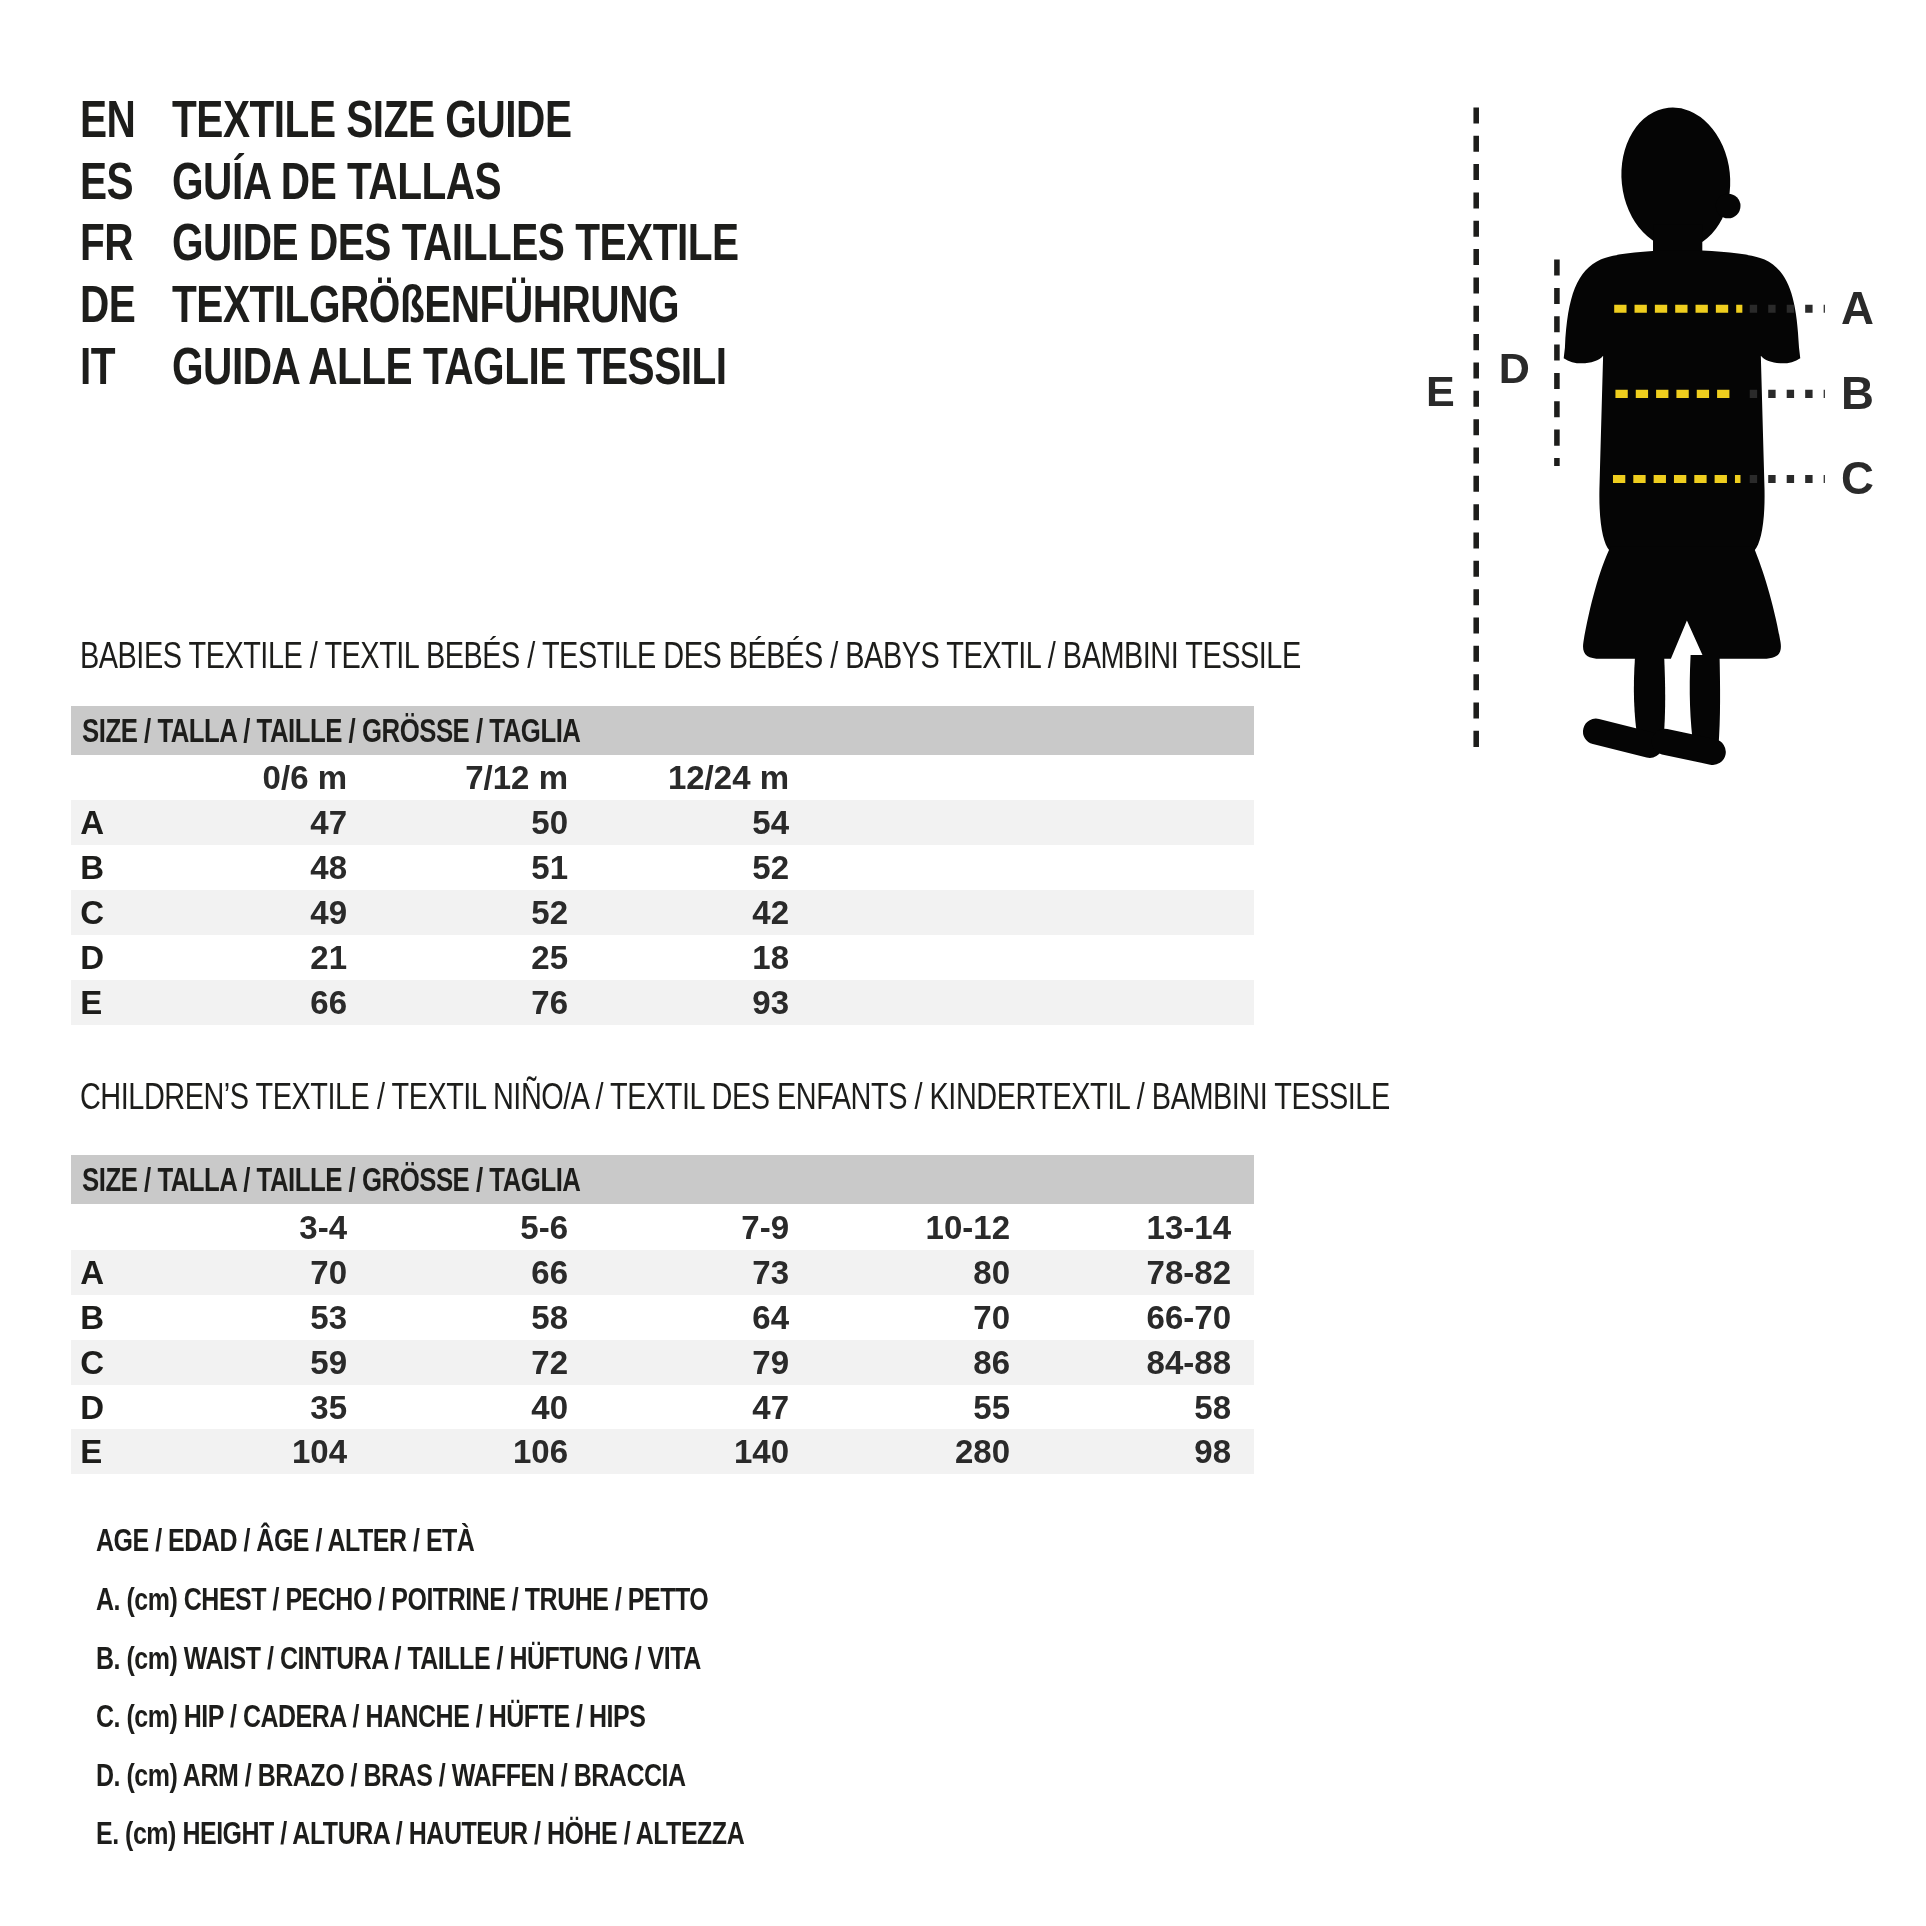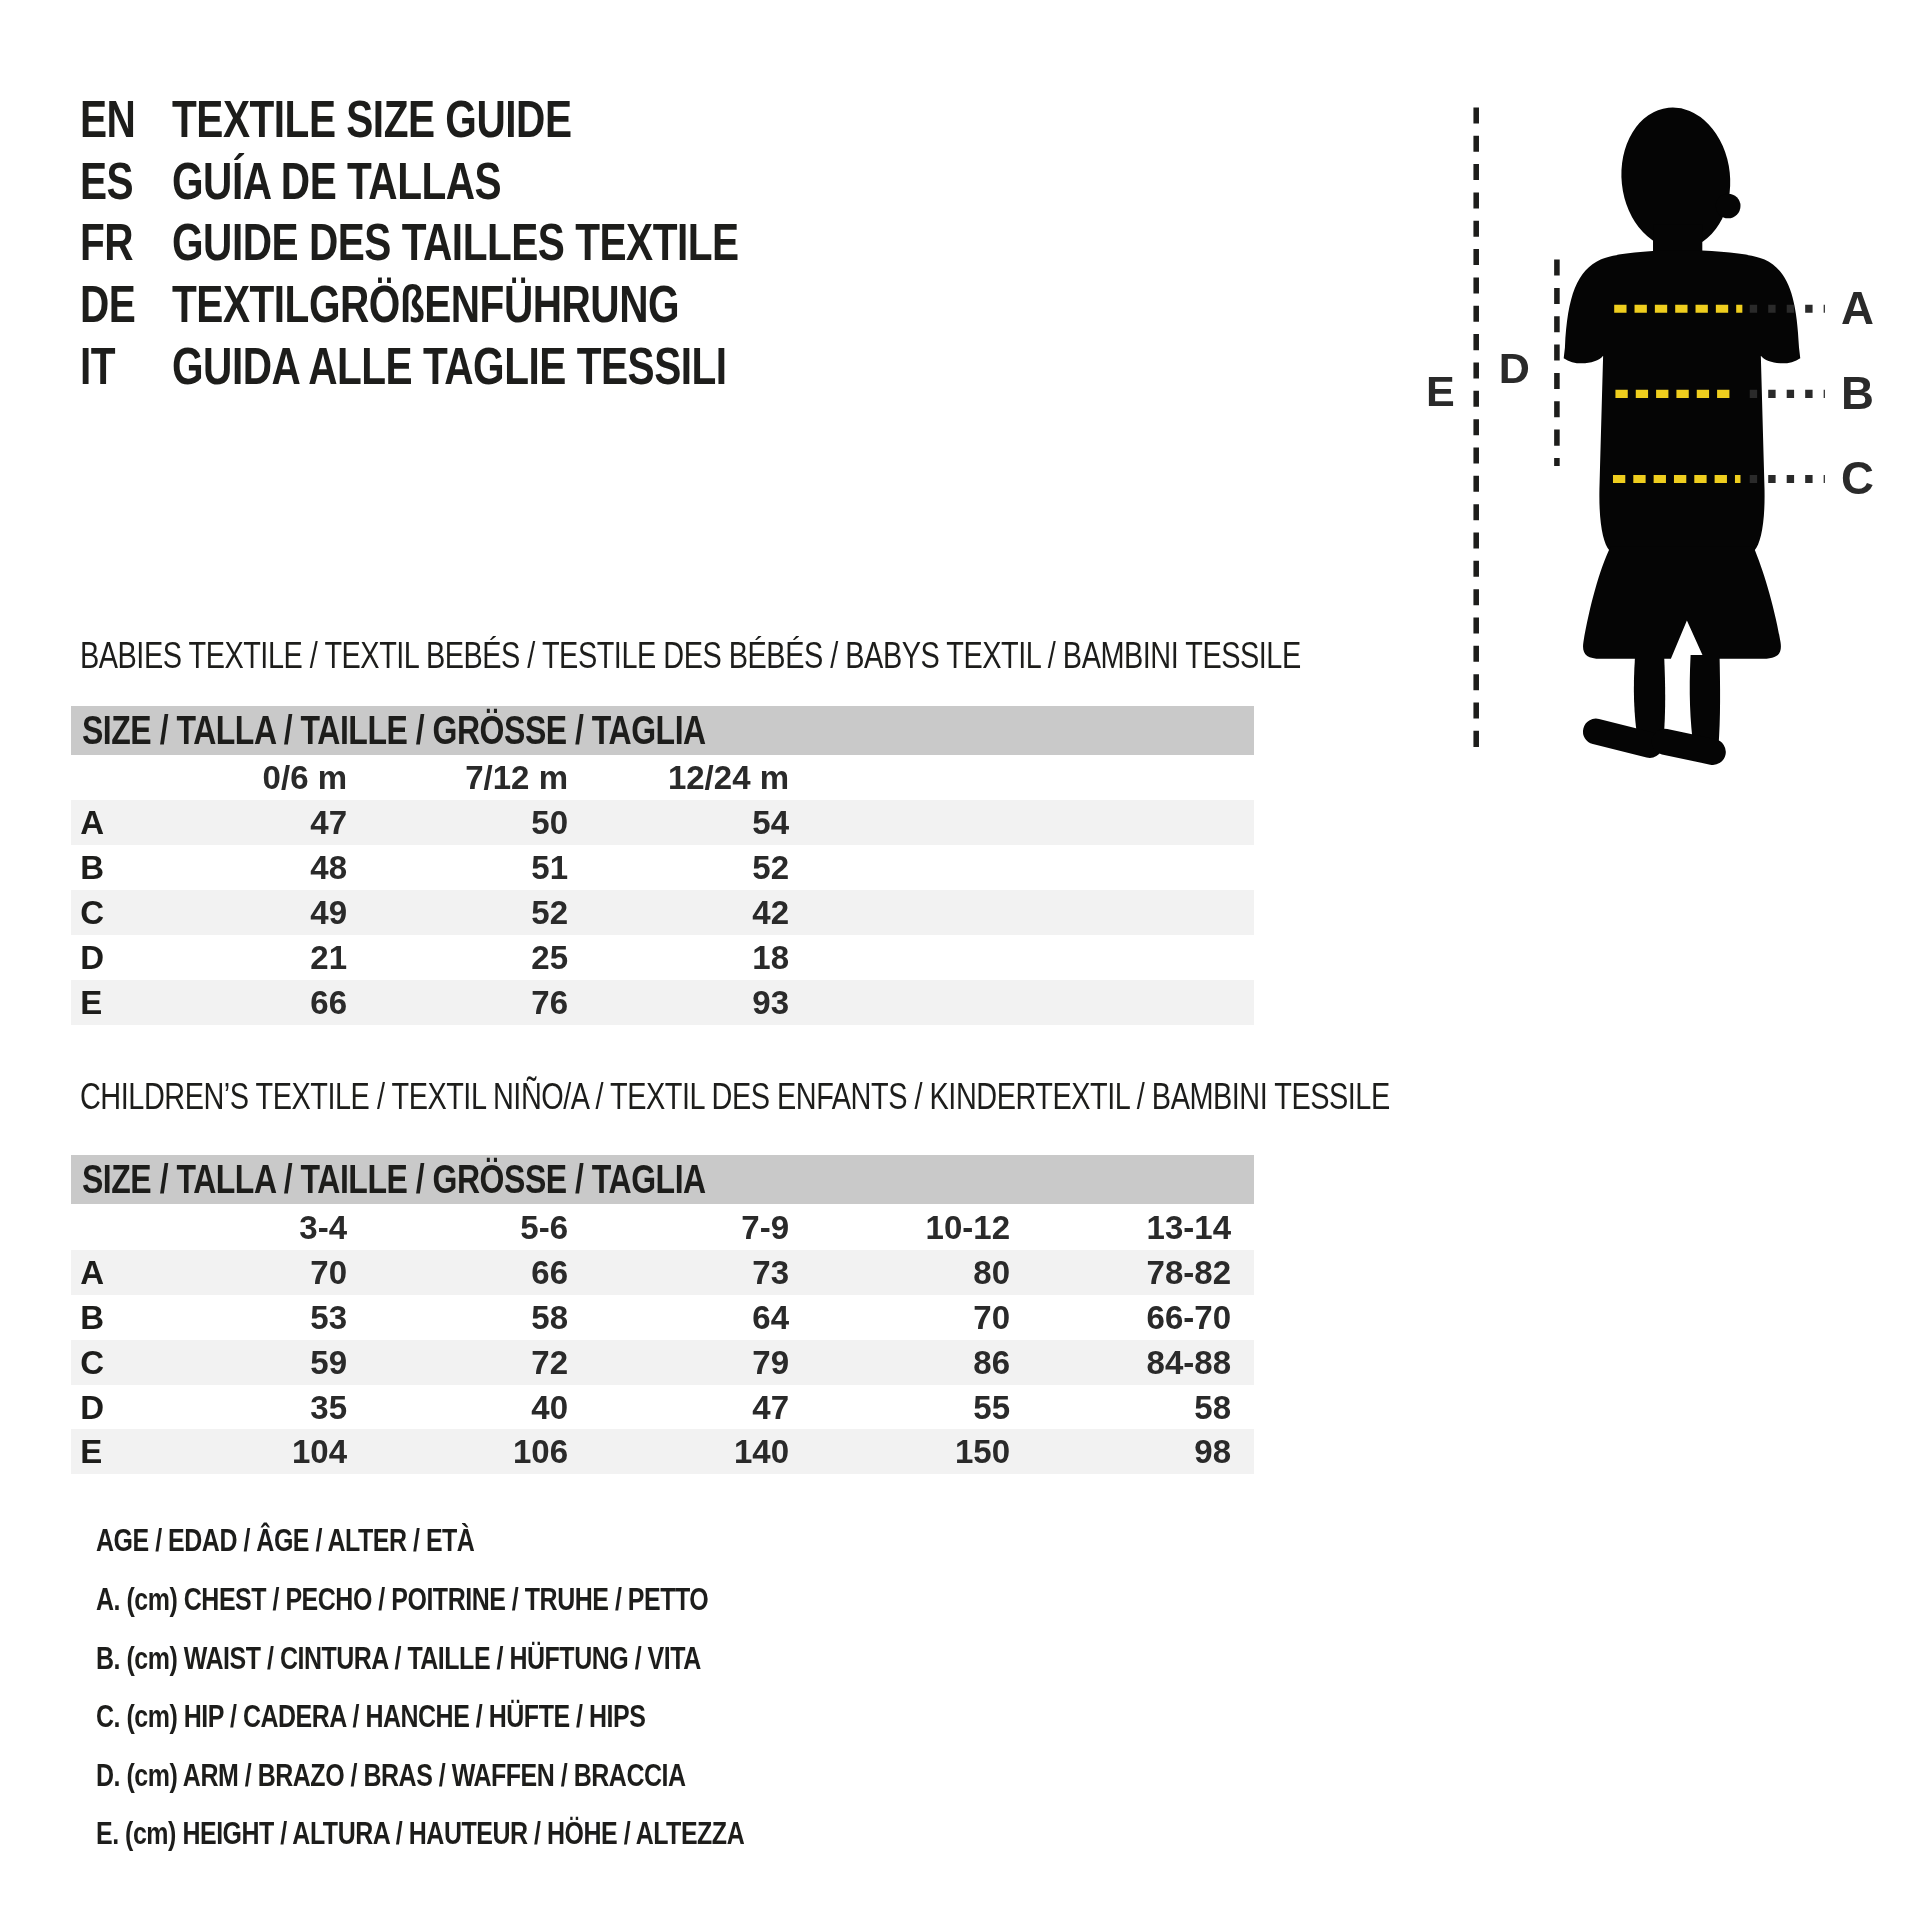--- a/index.html
+++ b/index.html
@@ -11,21 +11,21 @@
   .cond{display:inline-block;transform:scaleX(0.78);transform-origin:0 50%;
         white-space:nowrap;letter-spacing:-0.6px;}
   
   .lang-row{position:absolute;left:80px;height:52px;line-height:52px;
             font-size:52px;font-weight:700;}
   .lang-code{display:inline-block;width:92px;vertical-align:top;}
   
   .sec-title{position:absolute;left:80px;font-size:37px;font-weight:400;line-height:46px;}
   
   .tbar{position:absolute;left:71px;width:1183px;height:49px;background:#c9c9c9;
-        font-size:41px;font-weight:700;line-height:49px;}
+        font-size:33px;font-weight:700;line-height:49px;}
   .tbar .cond{margin-left:11px;}
   .thead-row,.trow{position:absolute;left:71px;width:1183px;height:45px;
         display:grid;align-items:center;font-size:33px;font-weight:700;color:#2a2a2a;}
   .cols3{grid-template-columns:55px 221px 221px 221px;}
   .cols5{grid-template-columns:55px 221px 221px 221px 221px 221px;}
   .cell{text-align:right;}
   .rlabel{text-align:left;padding-left:9.2px;color:#1d1d1b;}
   .alt{background:#f2f2f2;}
   
   .legend-row{position:absolute;left:96px;font-size:32px;font-weight:700;line-height:43px;}
@@ -202,21 +202,21 @@
   <div class="cell">40</div>
   <div class="cell">47</div>
   <div class="cell">55</div>
   <div class="cell">58</div>
 </div>
 <div class="trow cols5 alt" style="top:1429px">
   <div class="cell rlabel">E</div>
   <div class="cell">104</div>
   <div class="cell">106</div>
   <div class="cell">140</div>
-  <div class="cell">150</div>
+  <div class="cell">280</div>
   <div class="cell">98</div>
 </div>
 
 <div>
   <div class="legend-row" style="top:1519px"><span class="cond">AGE / EDAD / ÂGE / ALTER / ETÀ</span></div>
   <div class="legend-row" style="top:1578px"><span class="cond">A. (cm) CHEST / PECHO / POITRINE / TRUHE / PETTO</span></div>
   <div class="legend-row" style="top:1637px"><span class="cond">B. (cm) WAIST / CINTURA / TAILLE / HÜFTUNG / VITA</span></div>
   <div class="legend-row" style="top:1695px"><span class="cond">C. (cm) HIP / CADERA / HANCHE / HÜFTE / HIPS</span></div>
   <div class="legend-row" style="top:1754px"><span class="cond">D. (cm) ARM / BRAZO / BRAS / WAFFEN / BRACCIA</span></div>
   <div class="legend-row" style="top:1812px"><span class="cond">E. (cm) HEIGHT / ALTURA / HAUTEUR / HÖHE / ALTEZZA</span></div>

